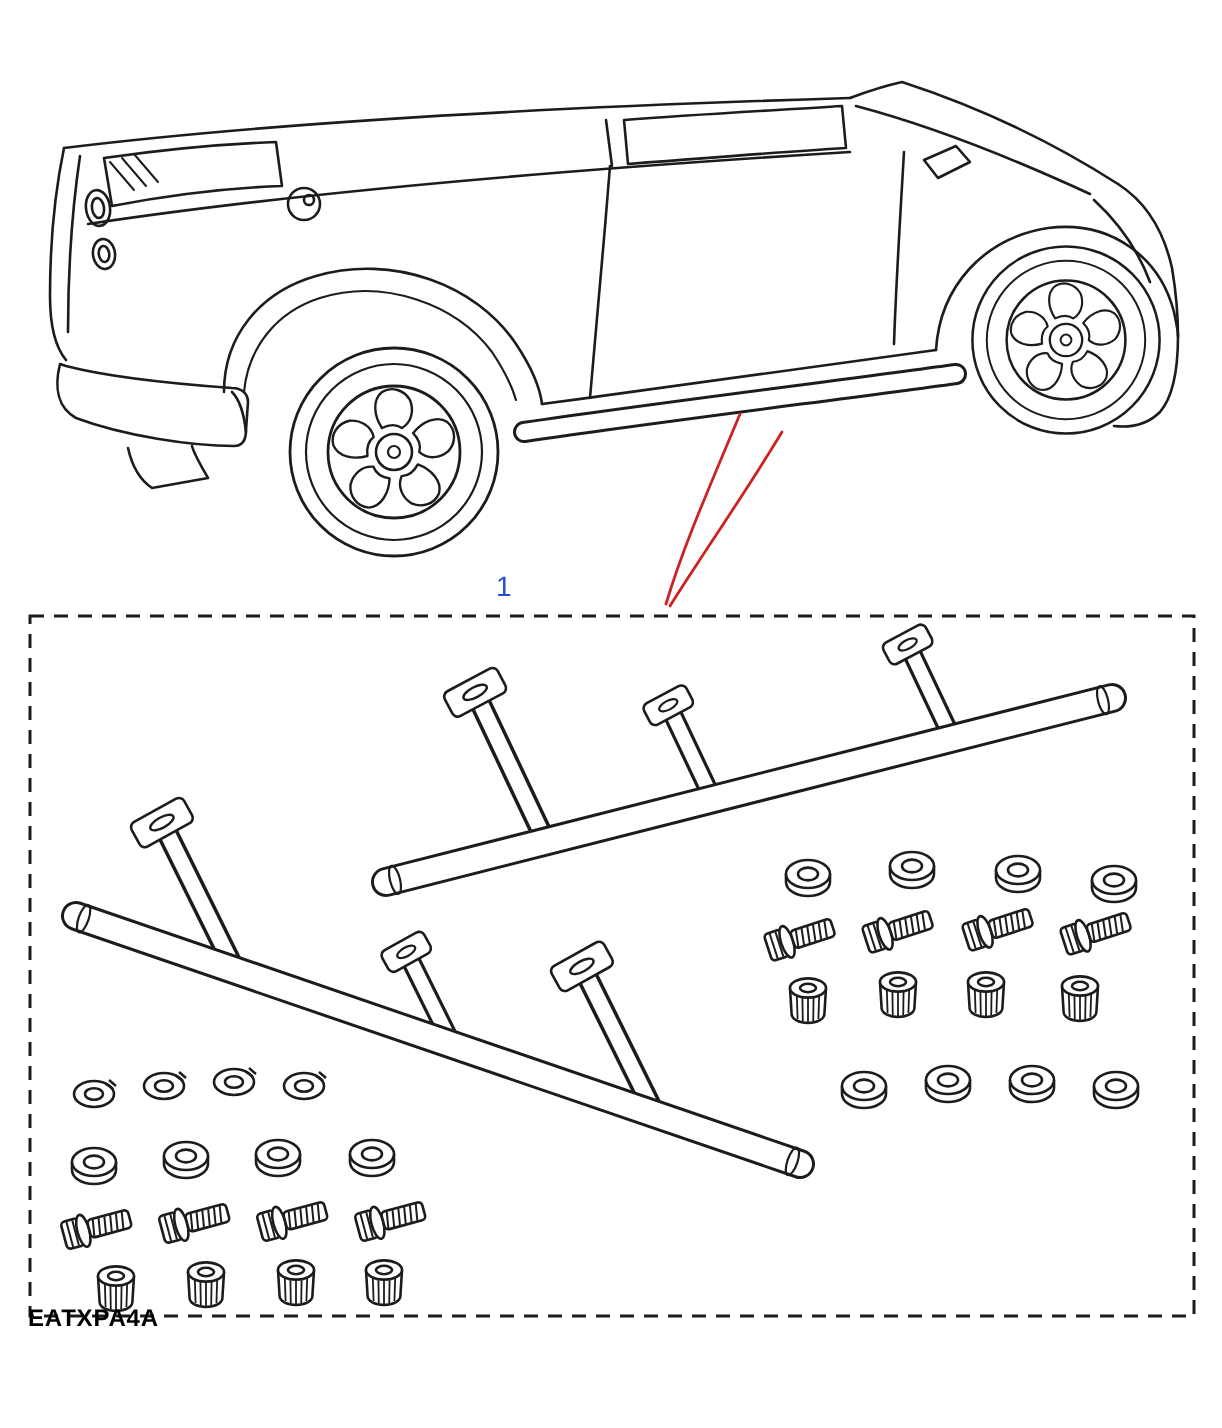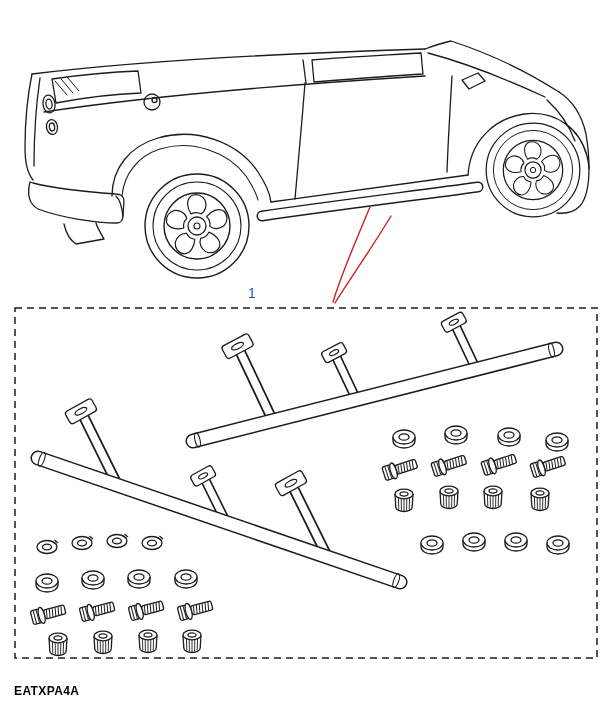--- a/index.html
+++ b/index.html
@@ -17,21 +17,21 @@
   .tube-i { fill: none; stroke: #ffffff;     stroke-width: 12; stroke-linecap: round; }
   .seam   { fill: none; stroke: currentColor; stroke-width: 1.1; }
   .red    { fill: none; stroke: var(--leader_red, #cc2222); stroke-width: 1.4; stroke-linecap: round; }
 
   #callout {
     position: absolute; left: 248px; top: 286px;
     color: var(--callout_blue, #2b4bd7);
     font-size: 14px; line-height: 14px; cursor: pointer;
   }
   #code {
-    position: absolute; left: 14px; top: 684px;
+    position: absolute; left: 14px; top: 652px;
     font-size: 12px; font-weight: bold; color: #000; letter-spacing: 0.4px;
   }
 </style>
 </head>
 <body>
 
 <div id="stage">
 
 <svg id="art" viewBox="0 0 611 714" width="611" height="714" xmlns="http://www.w3.org/2000/svg">
   <defs>

